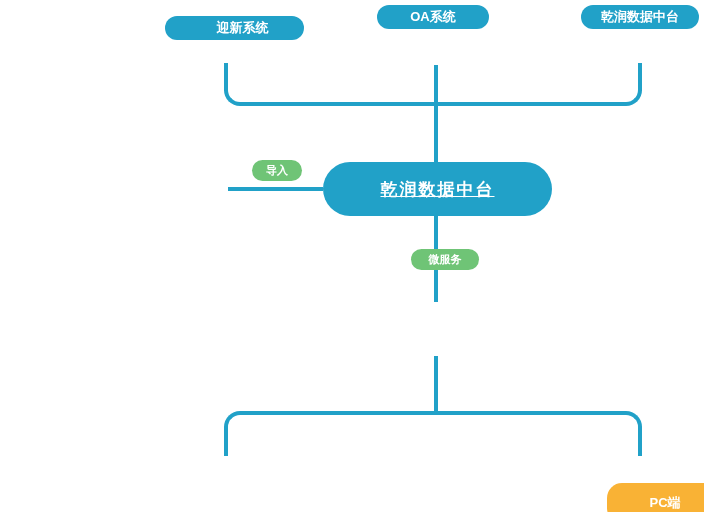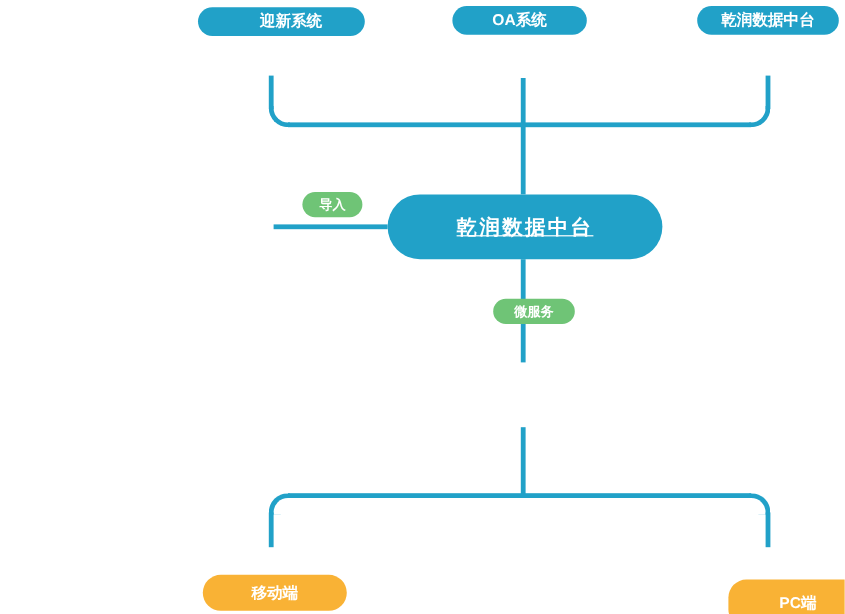--- a/index.html
+++ b/index.html
@@ -39,21 +39,21 @@
   .curve-bl{border-left:4px solid var(--teal);border-bottom:4px solid var(--teal);border-bottom-left-radius:16px;}
   .curve-br{border-right:4px solid var(--teal);border-bottom:4px solid var(--teal);border-bottom-right-radius:16px;}
   .curve-tl{border-left:4px solid var(--teal);border-top:4px solid var(--teal);border-top-left-radius:16px;}
   .curve-tr{border-right:4px solid var(--teal);border-top:4px solid var(--teal);border-top-right-radius:16px;}
 </style>
 </head>
 <body>
 
 <div class="canvas">
 
-  <div class="node pill-top" style="left:165px;top:6px;width:139px;padding-left:16px;">迎新系统</div>
+  <div class="node pill-top" style="left:165px;top:16px;width:139px;padding-left:16px;">迎新系统</div>
   <div class="node pill-top" style="left:377px;top:5px;width:112px;">OA系统</div>
   <div class="node pill-top" style="left:581px;top:5px;width:118px;">乾润数据中台</div>
 
   <div class="line" style="left:224px;top:63px;width:4px;height:28px;"></div>
   <div class="curve curve-bl" style="left:224px;top:88px;width:18px;height:18px;"></div>
   <div class="line" style="left:240px;top:102px;width:386px;height:4px;"></div>
   <div class="curve curve-br" style="left:624px;top:88px;width:18px;height:18px;"></div>
   <div class="line" style="left:638px;top:63px;width:4px;height:28px;"></div>
   <div class="line" style="left:434px;top:65px;width:4px;height:97px;"></div>
 
@@ -64,16 +64,15 @@
   <div class="line" style="left:434px;top:216px;width:4px;height:86px;"></div>
   <div class="node pill-green" style="left:411px;top:249px;width:68px;">微服务</div>
 
   <div class="line" style="left:434px;top:356px;width:4px;height:57px;"></div>
   <div class="curve curve-tl" style="left:224px;top:411px;width:18px;height:18px;"></div>
   <div class="line" style="left:240px;top:411px;width:386px;height:4px;"></div>
   <div class="curve curve-tr" style="left:624px;top:411px;width:18px;height:18px;"></div>
   <div class="line" style="left:224px;top:427px;width:4px;height:29px;"></div>
   <div class="line" style="left:638px;top:427px;width:4px;height:29px;"></div>
 
-  <div class="node pill-bottom" style="left:169px;top:479px;width:120px;height:30px;">移动端</div>
   <div class="node pill-bottom" style="left:607px;top:483px;width:116px;height:40px;">PC端</div>
 
 </div>
 
 </body></html>

